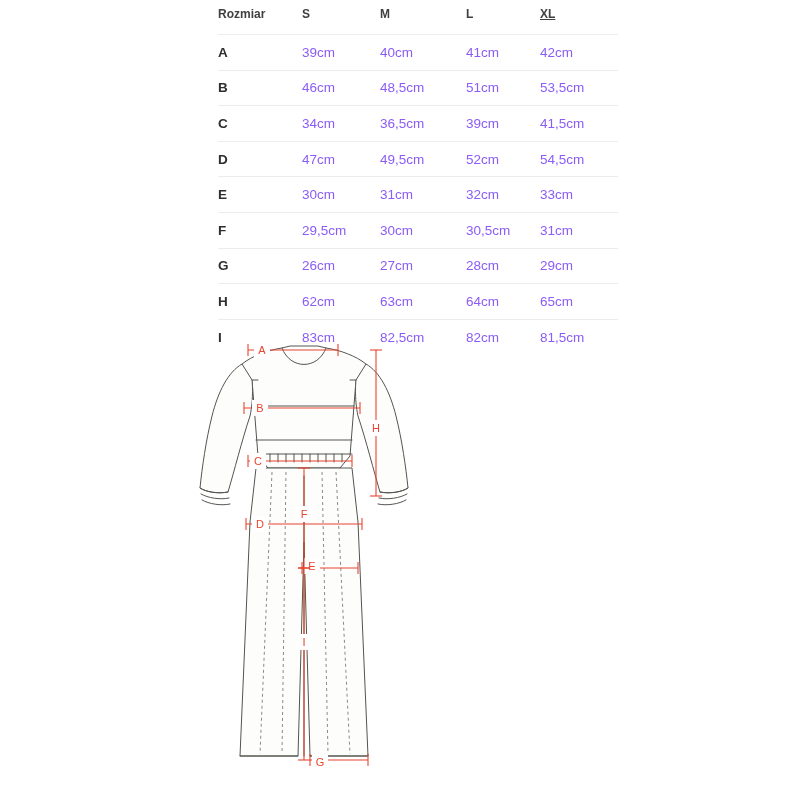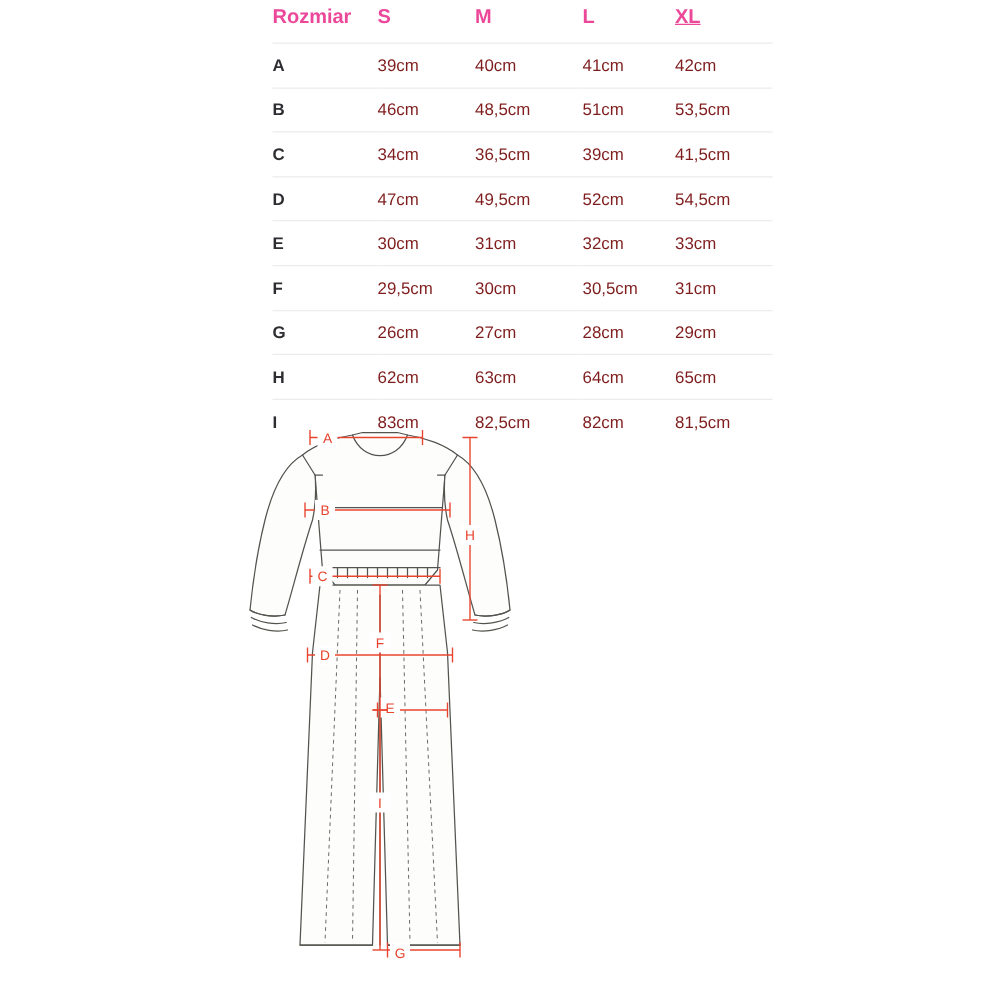--- a/index.html
+++ b/index.html
@@ -32,31 +32,31 @@
   }
   .size-table th,
   .size-table td {
     text-align: left;
     padding: 0;
     vertical-align: middle;
     font-weight: normal;
   }
   .size-table thead th {
     font-weight: bold;
-    color: #ec4899;
+    color: #404040;
     height: 28px;
-    font-size: 16px;
+    font-size: 12px;
     padding-bottom: 6px;
   }
   .size-table tbody tr {
     border-top: 1px solid #ececec;
   }
   .size-table tbody td {
     height: 34.6px;
-    color: #7f1d1d;
+    color: #8b5cf6;
   }
   .size-table tbody td.row-label {
     font-weight: bold;
     color: #2d2d32;
   }
   .col-label { width: 84px; }
   .col-s  { width: 78px; }
   .col-m  { width: 86px; }
   .col-l  { width: 74px; }
   .col-xl { width: 78px; text-decoration: underline; }

